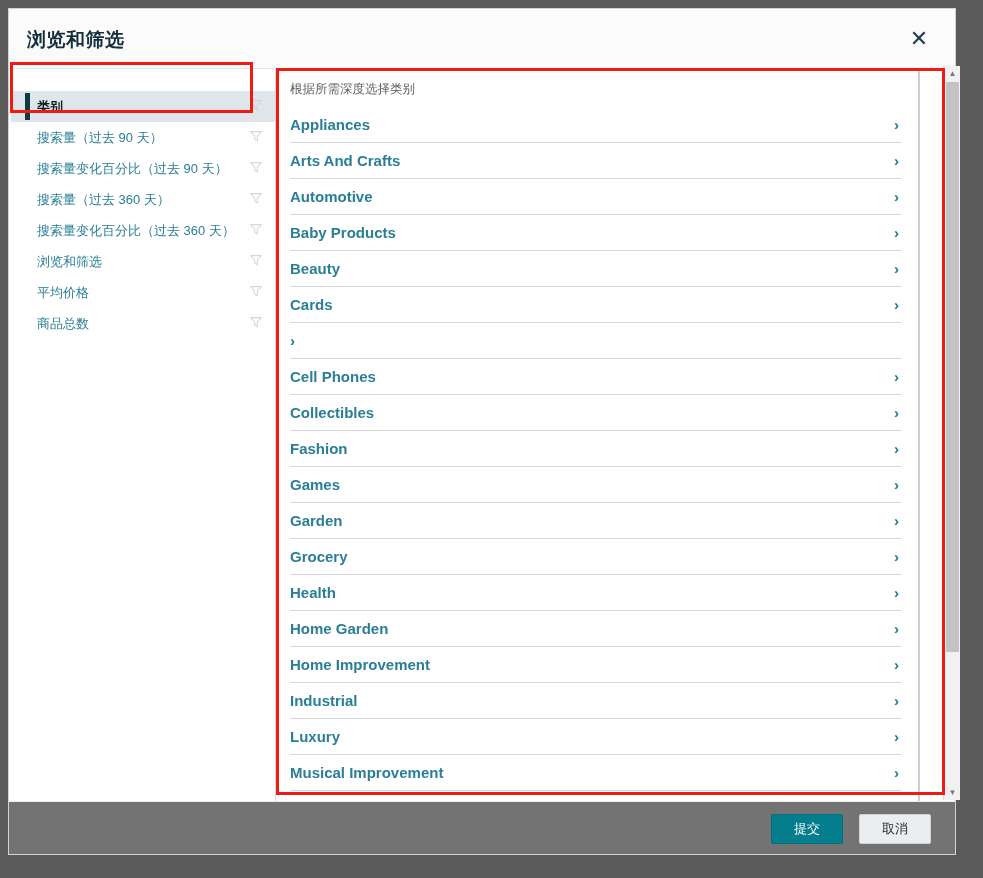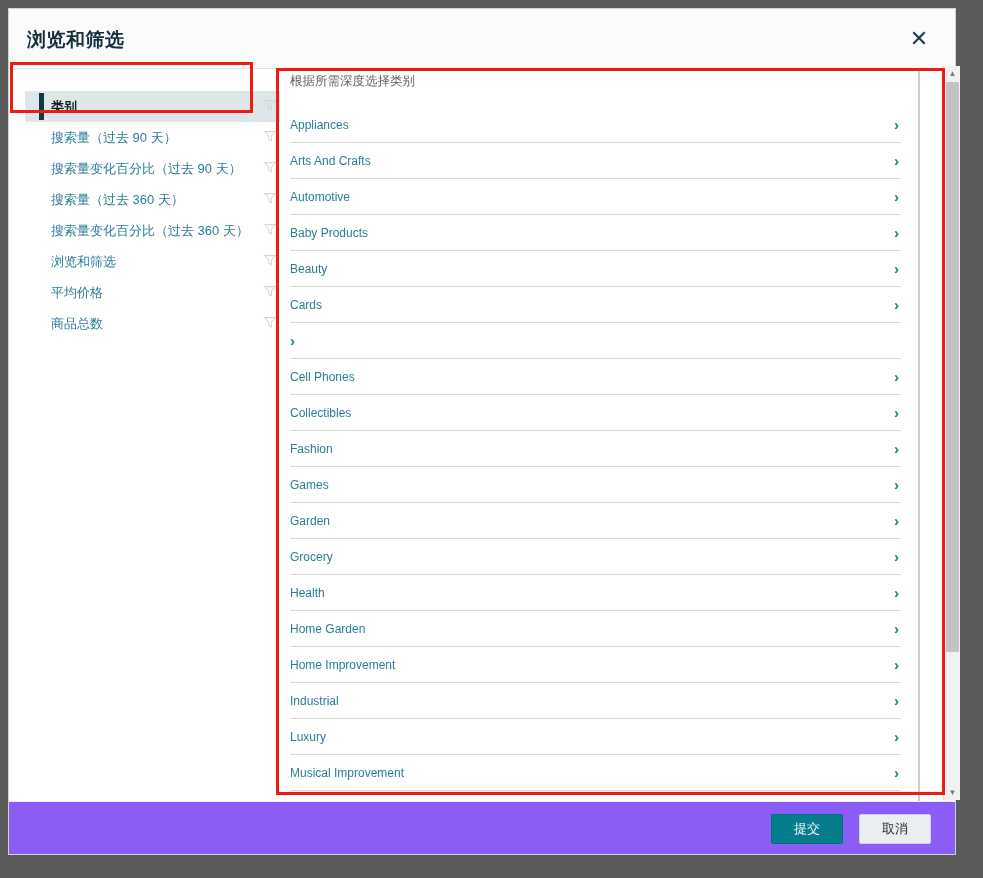--- a/index.html
+++ b/index.html
@@ -55,21 +55,21 @@
   .dlg-body {
     position: absolute;
     left: 0; top: 60px;
     width: 952px; height: 734px;
     background: #ffffff;
   }
 
   
   .sidebar {
     position: absolute;
-    left: 16px; top: 0;
+    left: 2px; top: 0;
     width: 265px; height: 734px;
     background: #ffffff;
     border-right: 1px solid #d8d8d8;
     border-bottom: 1px solid #d8d8d8;
   }
   .side-item {
     position: relative;
     height: 31px;
     display: flex;
     align-items: center;
@@ -106,41 +106,42 @@
     position: absolute;
     left: 271px; top: 0;
     width: 640px; height: 734px;
     background: #ffffff;
     border: 1px solid #cfcfcf;
     border-top: none; border-left: none;
   }
   .list-hint {
     font-size: 12.5px;
     color: #5d5d5d;
-    padding: 4px 0 10px 10px;
+    padding: 12px 0 10px 10px;
   }
   .cat-scroll {
     position: absolute;
     left: 0; top: 38px;
     right: 0; bottom: 0;
     overflow: hidden;
   }
   .cat-row {
     position: relative;
     height: 36px;
     margin: 0 18px 0 10px;
     display: flex;
     align-items: center;
     border-bottom: 1px solid #d7d7d7;
     cursor: pointer;
   }
   .cat-row .cname {
     flex: 1;
-    font-size: 12px;
+    font-size: 15px;
     color: #2a7e95;
+    font-weight: bold;
   }
   .chev {
     font-size: 15px;
     color: #13818e;
     font-weight: bold;
     line-height: 1;
     padding-right: 2px;
   }
 
   
@@ -149,21 +150,21 @@
     left: 638px; top: 0;
     width: 1px; height: 734px;
     background: #cbcbcb;
   }
 
   
   .dlg-footer {
     position: absolute;
     left: 0; bottom: 0;
     width: 952px; height: 53px;
-    background: #8b5cf6;
+    background: #737373;
     border-top: 1px solid #ededed;
     padding-left: 12px;
   }
   .btn {
     position: absolute;
     top: 12px;
     height: 30px;
     border: 1px solid transparent;
     font-size: 13px;
     cursor: pointer;

